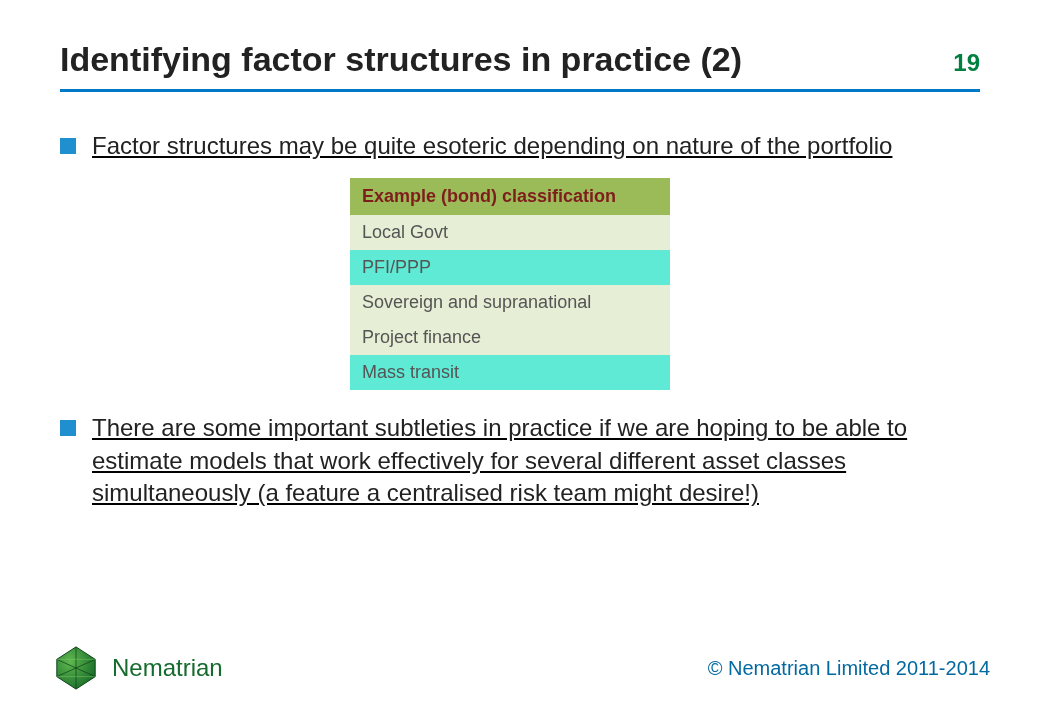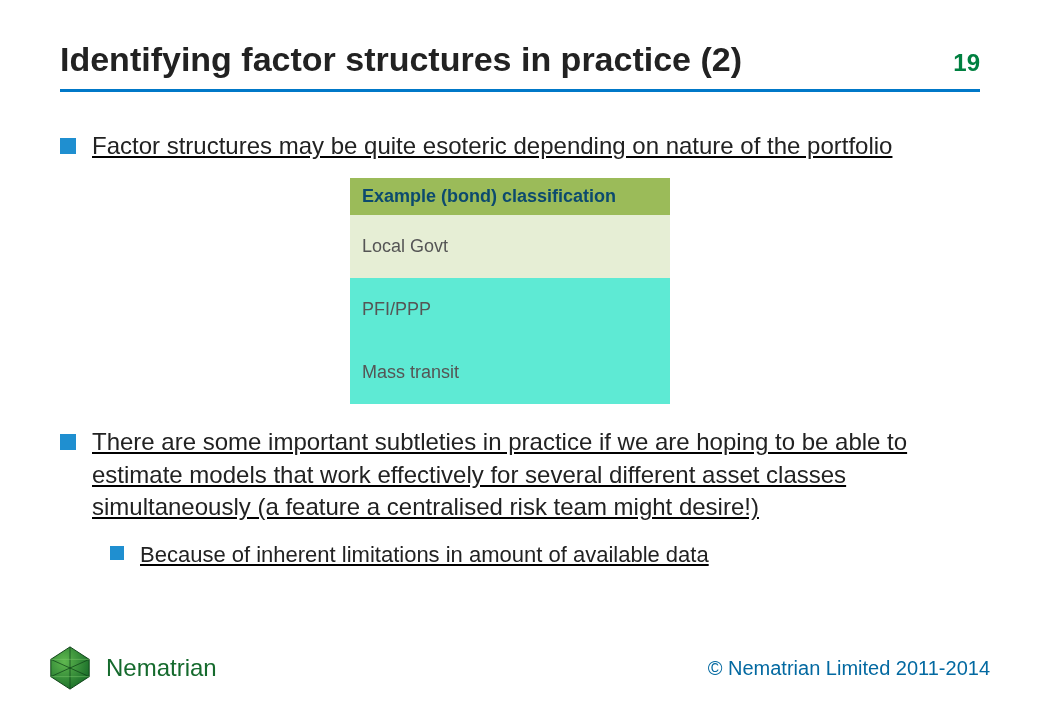--- a/index.html
+++ b/index.html
@@ -76,37 +76,37 @@
   }
   .class-table {
     border-collapse: collapse;
     font-size: 18px;
     color: #333;
     width: 320px;
   }
   .class-table th {
     text-align: left;
     background: #9bbb59;
-    color: #0c4a6e;
+    color: #7f1d1d;
     font-weight: bold;
     padding: 8px 12px;
   }
   .class-table td {
-    padding: 21px 12px;
+    padding: 7px 12px;
     color: #555;
   }
   .class-table tr.odd td {
     background: #e6eed5;
   }
   .class-table tr.even td {
     background: #5eead4;
   }
   .footer {
     position: absolute;
-    left: 46px;
+    left: 52px;
     right: 50px;
     bottom: 28px;
     display: flex;
     align-items: center;
     justify-content: space-between;
   }
   .brand {
     display: flex;
     align-items: center;
   }
@@ -151,36 +151,38 @@
             <th>Example (bond) classification</th>
           </tr>
         </thead>
         <tbody>
           <tr class="odd">
               <td>Local Govt</td>
             </tr>
           <tr class="even">
               <td>PFI/PPP</td>
             </tr>
+          <tr class="odd">
+              <td>Sovereign and supranational</td>
+            </tr>
+          <tr class="odd">
+              <td>Project finance</td>
+            </tr>
           <tr class="even">
               <td>Mass transit</td>
             </tr>
         </tbody>
       </table>
     </div>
 
     <div class="bullet-row">
       <div class="bullet-box"></div>
       <div class="bullet-text">There are some important subtleties in practice if we are hoping to be able to estimate models that work effectively for several different asset classes simultaneously (a feature a centralised risk team might desire!)</div>
     </div>
 
-    <div class="bullet-row sub">
-      <div class="bullet-box"></div>
-      <div class="bullet-text">Because of inherent limitations in amount of available data</div>
-    </div>
 
   </div>
 
   <div class="footer">
     <div class="brand">
       <svg class="logo" viewBox="0 0 100 100">
         <defs>
           <radialGradient id="g1" cx="35%" cy="35%" r="70%">
             <stop offset="0%" stop-color="#5fb84f"></stop>
             <stop offset="100%" stop-color="#1b6f2a"></stop>

